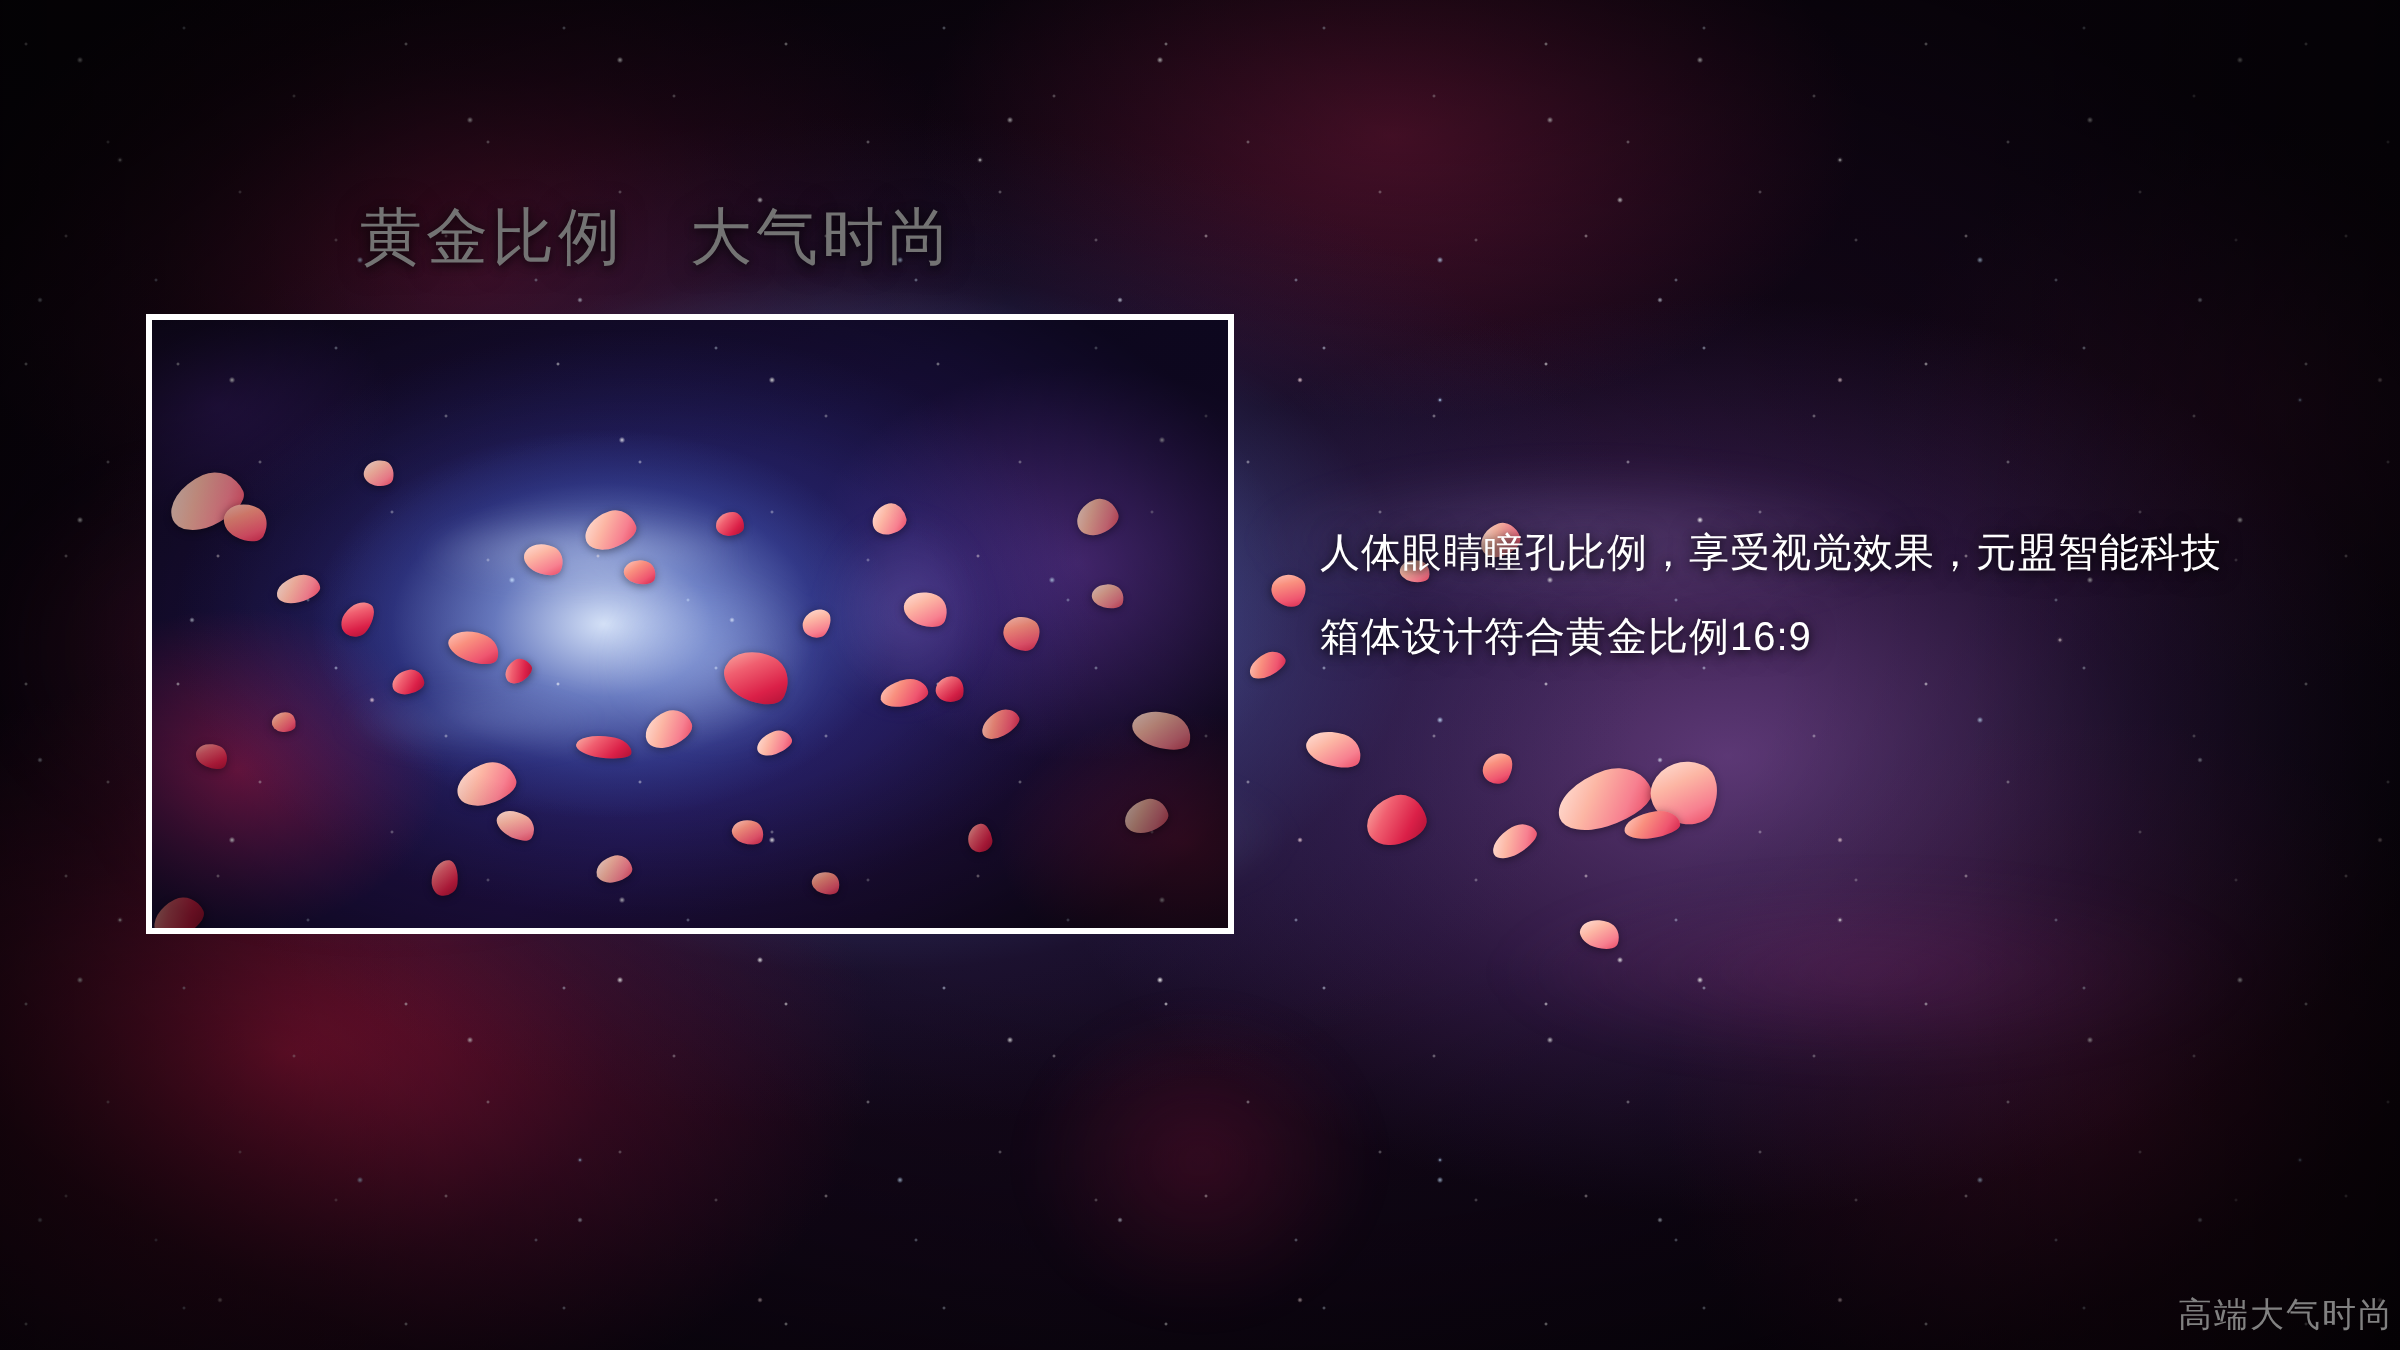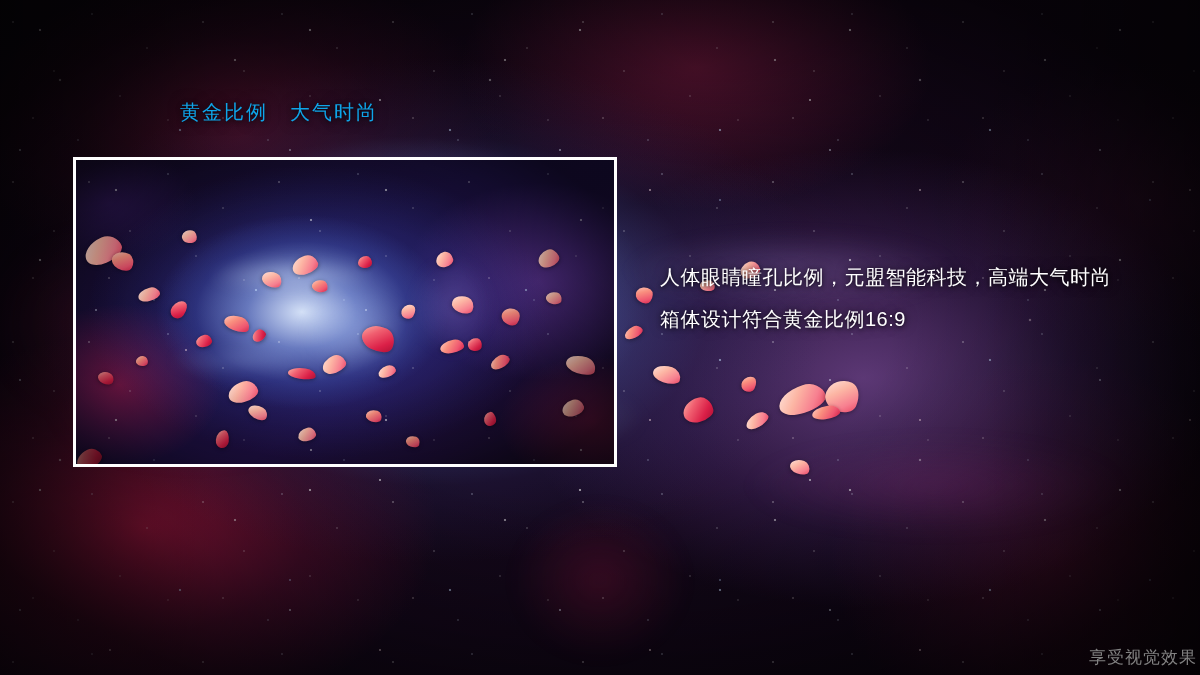--- a/index.html
+++ b/index.html
@@ -87,23 +87,23 @@
       radial-gradient(2.6px 2.6px at 170px 320px, rgba(255,235,240,1), rgba(255,220,230,0.12) 40%, rgba(0,0,0,0) 70%),
       radial-gradient(2.2px 2.2px at 380px 100px, rgba(255,255,255,0.9), rgba(0,0,0,0) 70%);
     background-size: 430px 380px;
   }
 
   
   #title {
     position: absolute;
     left: 180px;
     top: 100px;
-    font-size: 20px;
+    font-size: 31px;
     line-height: 1.25;
-    color: #0ea5e9;
+    color: #737373;
     letter-spacing: 2px;
     white-space: pre;
     text-shadow: 0 1px 5px rgba(0,0,0,0.75), 0 0 14px rgba(0,0,0,0.5);
   }
 
   
   #photo-frame {
     position: absolute;
     left: 73px;
     top: 157px;
@@ -274,19 +274,19 @@
         <div class="petal" style="left: 0px; top: 290px; width: 26px; height: 18px; transform: rotate(-26deg); background: linear-gradient(130deg, rgb(251, 185, 171) 0%, rgb(240, 95, 112) 34%, rgb(219, 32, 72) 70%, rgb(170, 15, 51) 100%);"></div>
         <div class="petal" style="left: 60px; top: 196px; width: 12px; height: 10px; transform: rotate(8deg); background: linear-gradient(130deg, rgb(255, 208, 196) 0%, rgb(249, 144, 127) 36%, rgb(239, 86, 112) 72%, rgb(207, 30, 70) 100%);"></div>
         <div class="petal" style="left: 222px; top: 268px; width: 18px; height: 13px; transform: rotate(-12deg); background: linear-gradient(130deg, rgb(255, 230, 222) 0%, rgb(252, 182, 164) 38%, rgb(247, 128, 144) 72%, rgb(232, 65, 95) 100%);"></div>
         <div class="petal" style="left: 330px; top: 276px; width: 14px; height: 11px; transform: rotate(20deg); background: linear-gradient(130deg, rgb(255, 208, 196) 0%, rgb(249, 144, 127) 36%, rgb(239, 86, 112) 72%, rgb(207, 30, 70) 100%);"></div>
         <div class="petal" style="left: 408px; top: 252px; width: 12px; height: 14px; transform: rotate(-8deg); background: linear-gradient(130deg, rgb(251, 185, 171) 0%, rgb(240, 95, 112) 34%, rgb(219, 32, 72) 70%, rgb(170, 15, 51) 100%);"></div>
       </div>
     <div class="photo-vignette"></div>
   </div>
 
   <div id="body-text">
-    <div class="line">人体眼睛瞳孔比例，元盟智能科技，高端大气时尚</div>
+    <div class="line">人体眼睛瞳孔比例，享受视觉效果，元盟智能科技</div>
     <div class="line">箱体设计符合黄金比例16:9</div>
   </div>
 
-  <div id="watermark">享受视觉效果</div>
+  <div id="watermark">高端大气时尚</div>
 
 </div>
 
 </body></html>

